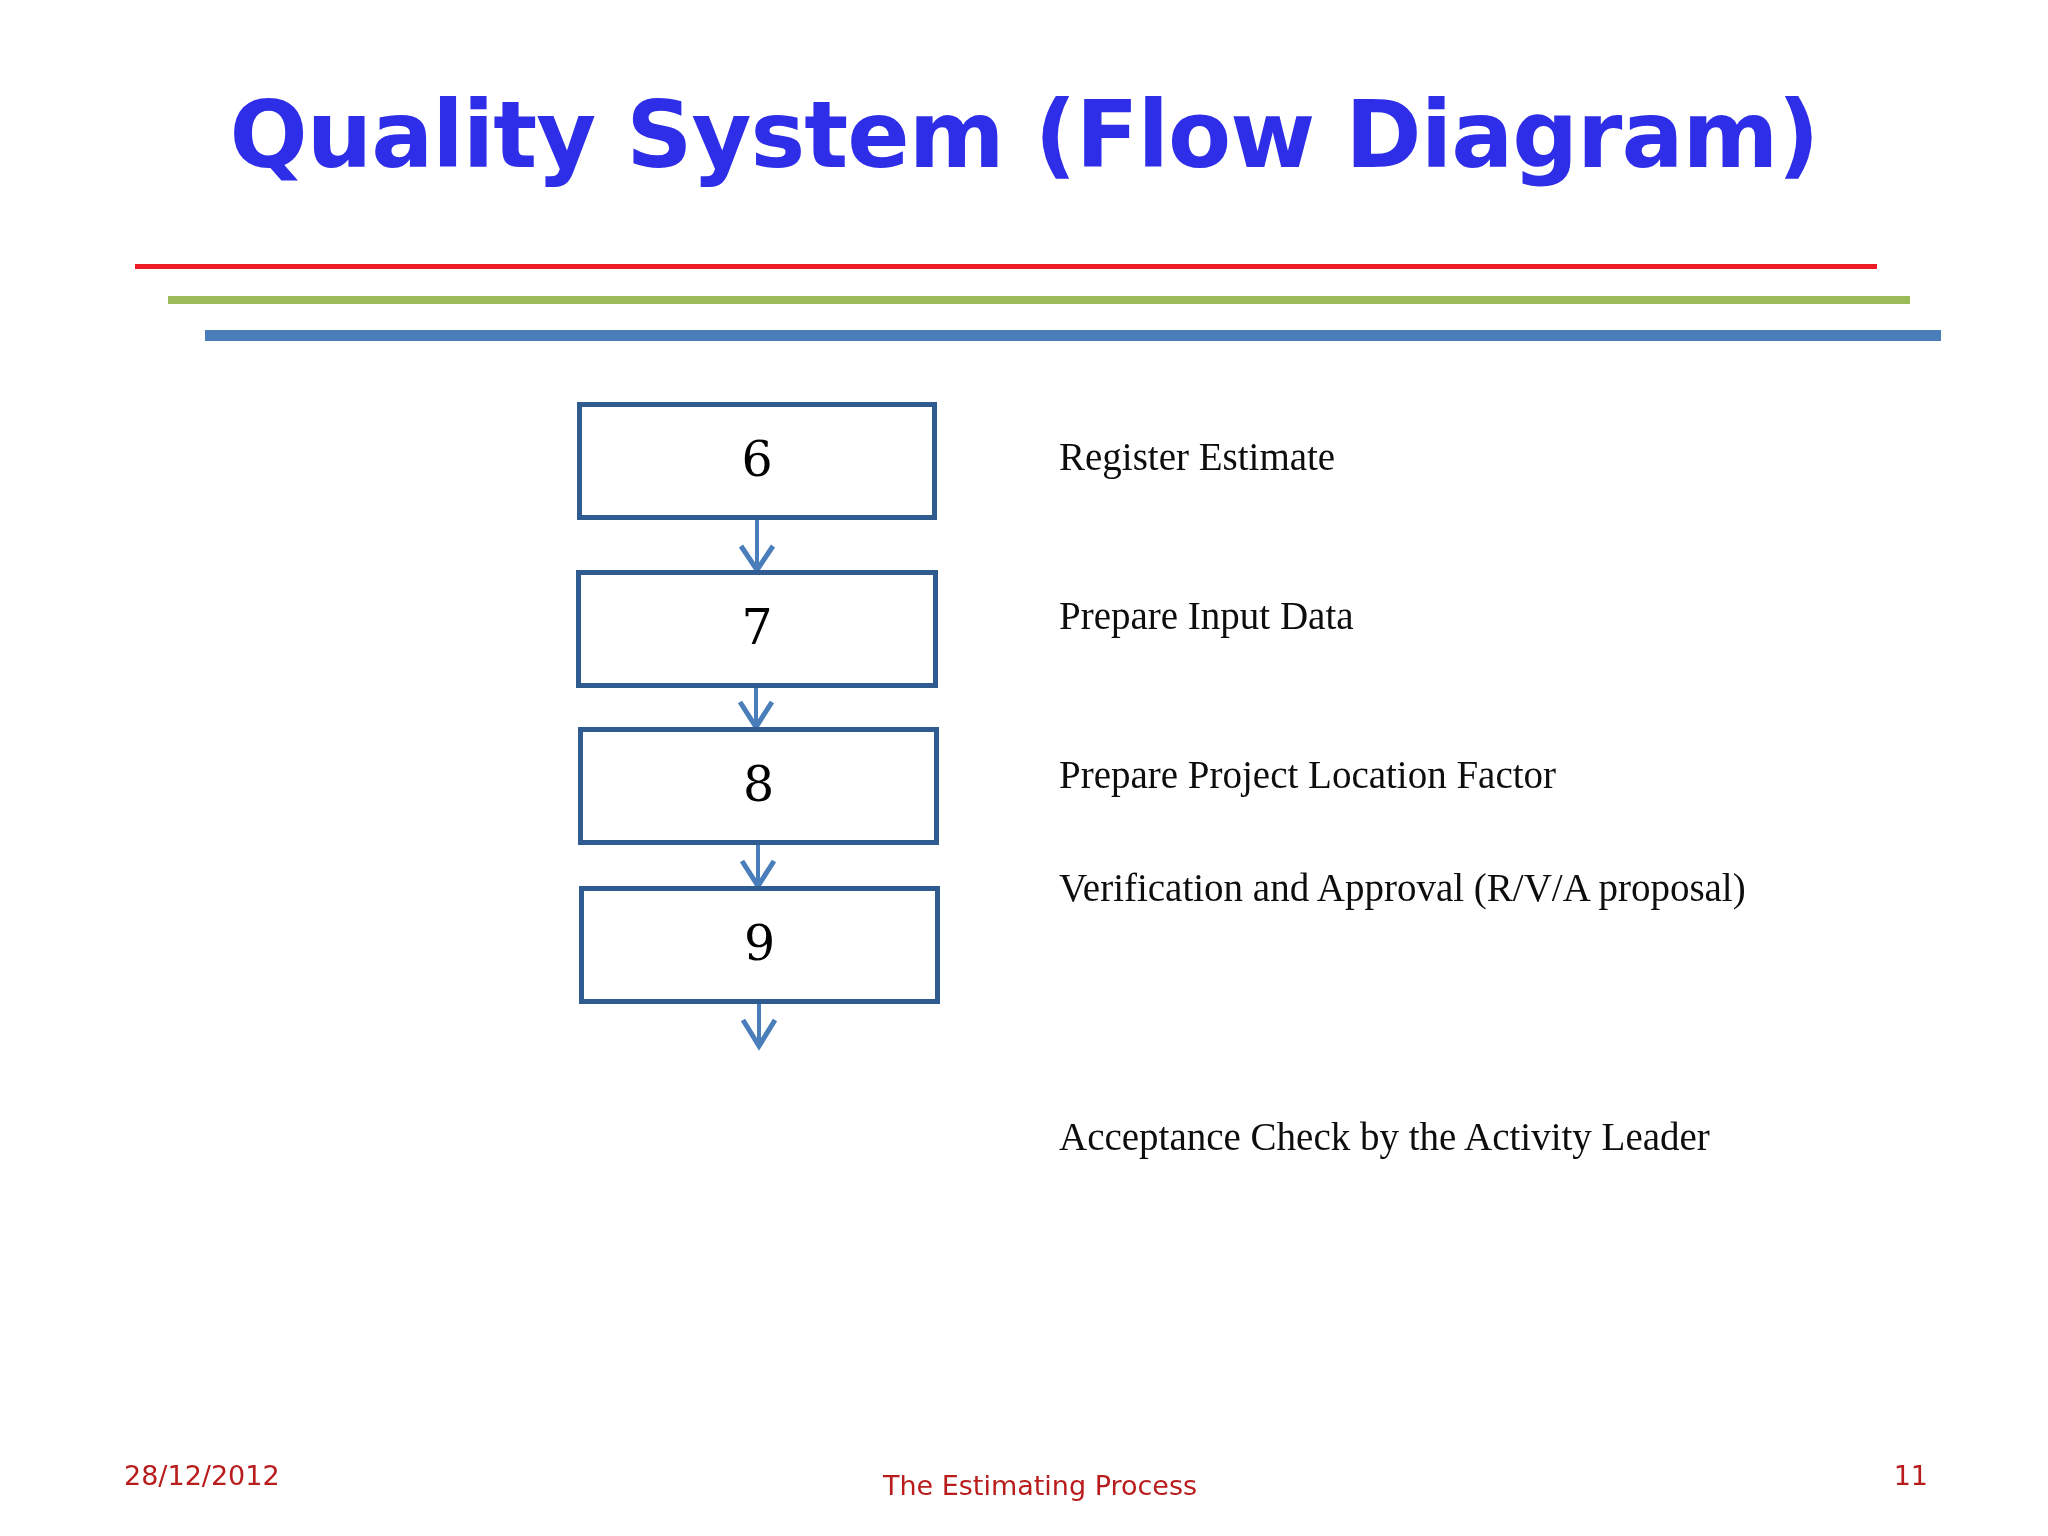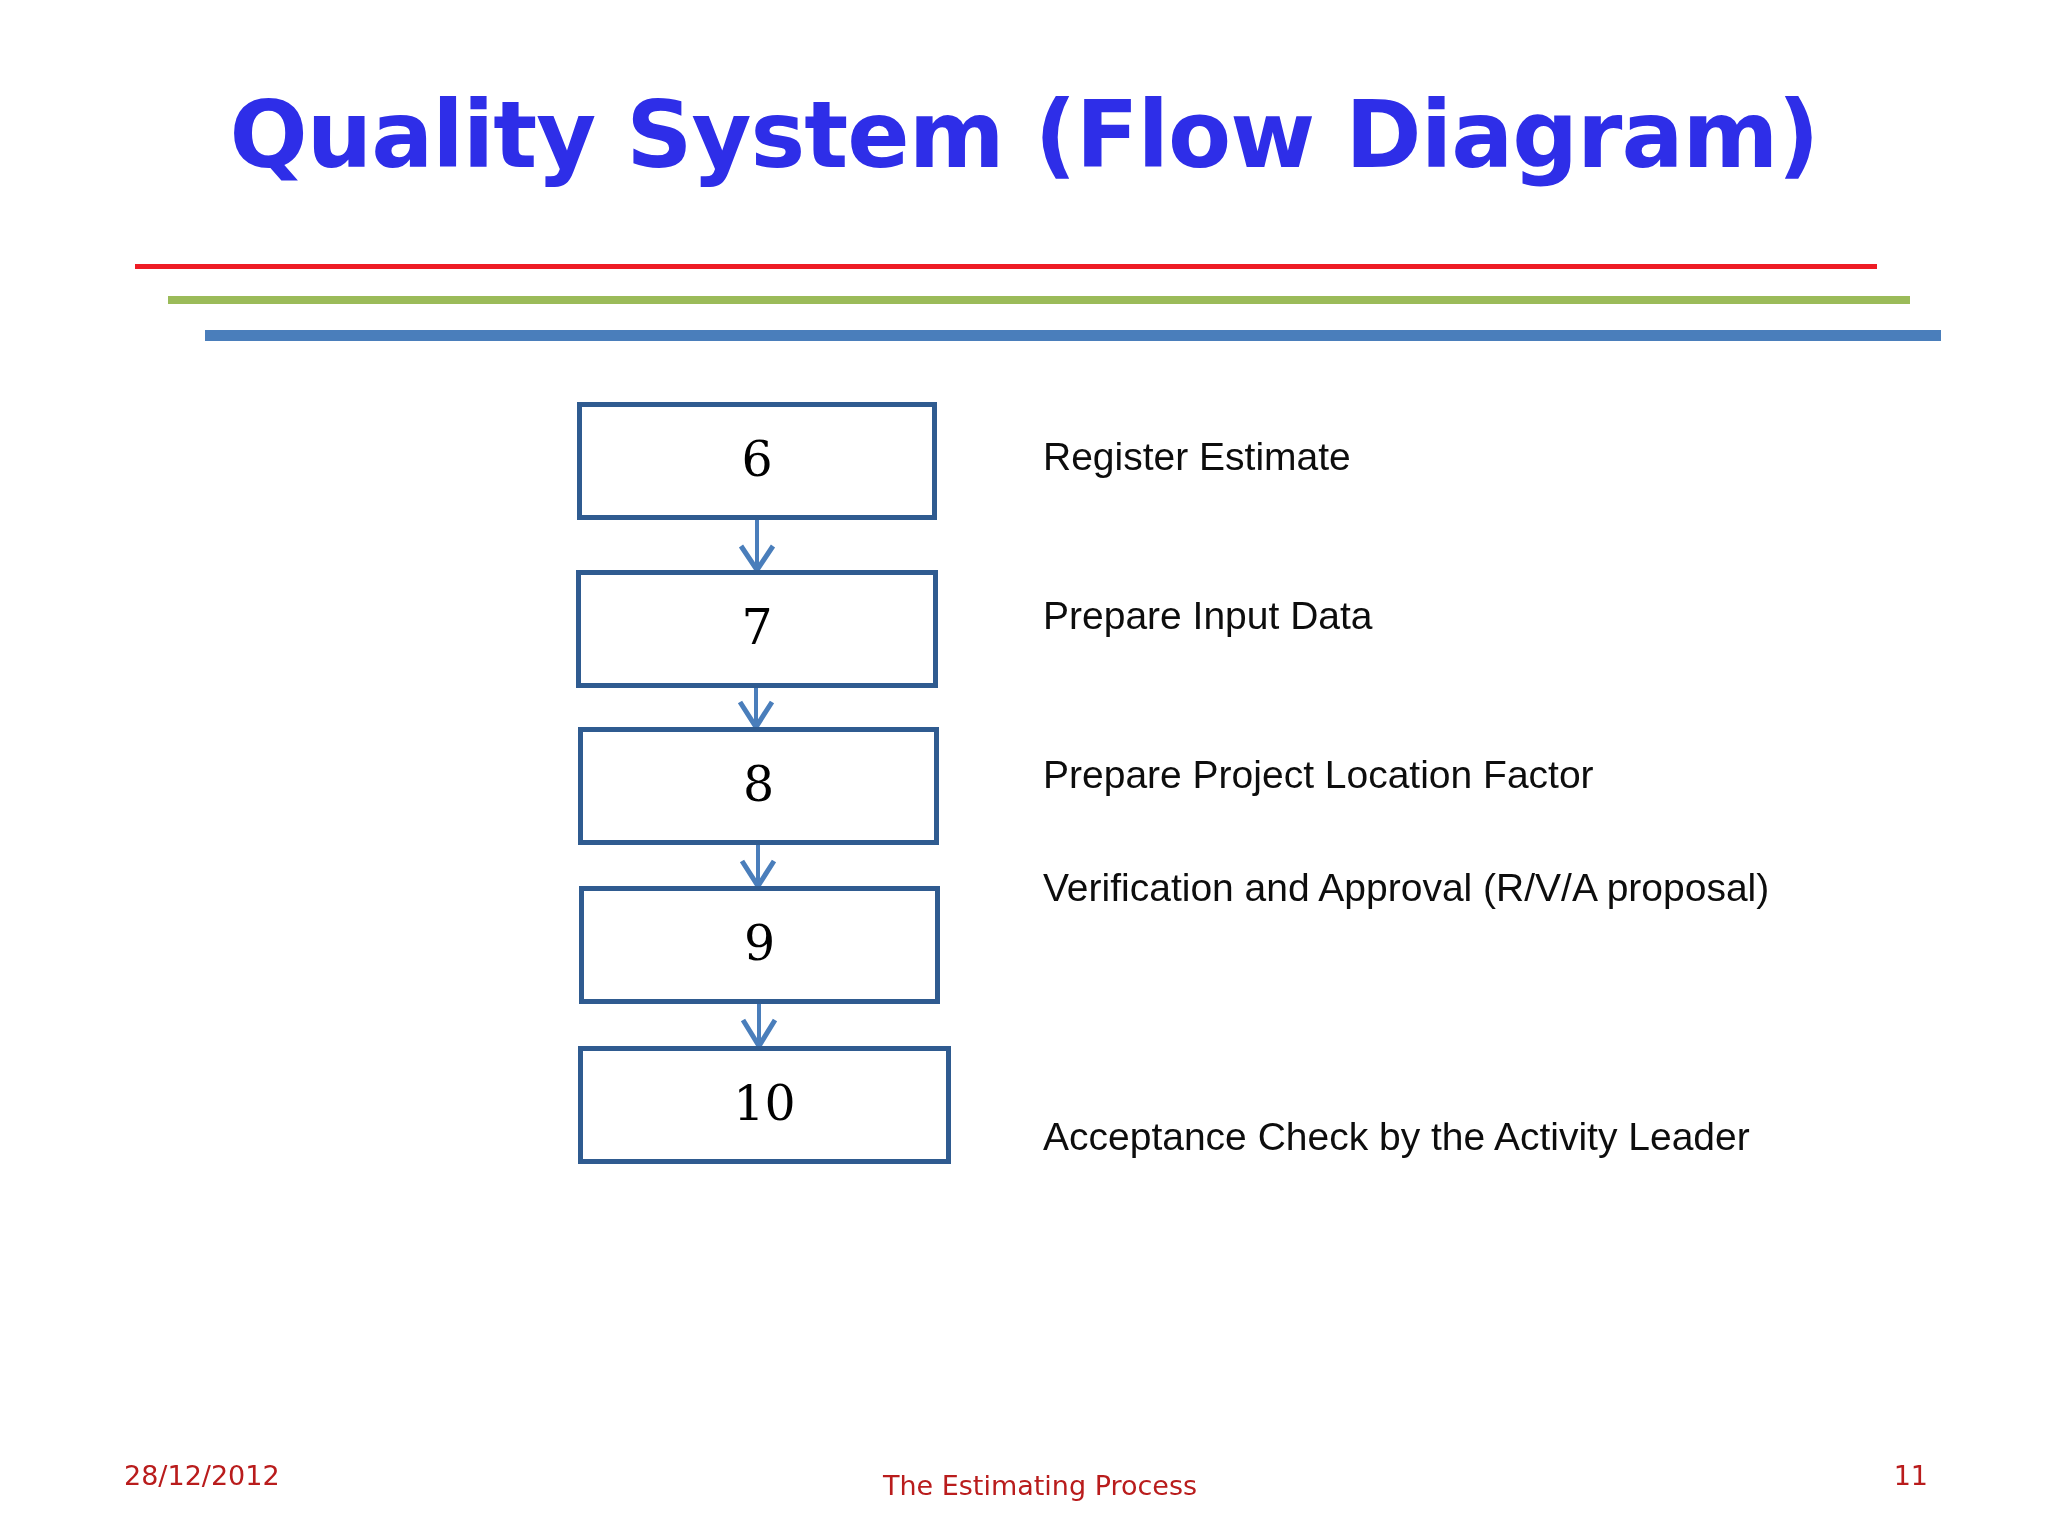--- a/index.html
+++ b/index.html
@@ -87,25 +87,26 @@
 
   .node-1 { left: 577px; top: 402px; width: 360px; height: 118px; }
   .node-2 { left: 576px; top: 570px; width: 362px; height: 118px; }
   .node-3 { left: 578px; top: 727px; width: 361px; height: 118px; }
   .node-4 { left: 579px; top: 886px; width: 361px; height: 118px; }
   .node-5 { left: 578px; top: 1046px; width: 373px; height: 118px; }
 
   
   .step-label {
     position: absolute;
-    font-family: Liberation Sans, sans-serif;
+    font-family: Liberation Serif, serif;
     font-size: 39px;
     color: #0D0D0D;
     white-space: nowrap;
     line-height: 1;
+    margin-left: 16px;
   }
   .label-1 { left: 1043px; top: 437px; }
   .label-2 { left: 1043px; top: 596px; }
   .label-3 { left: 1043px; top: 755px; }
   .label-4 { left: 1043px; top: 868px; text-align: center; }
   .label-5 { left: 1043px; top: 1117px; }
 
   
   #footer {
     position: absolute;
@@ -167,23 +168,20 @@
   </div>
   <div class="node node-2">
     <span class="node-number">7</span>
   </div>
   <div class="node node-3">
     <span class="node-number">8</span>
   </div>
   <div class="node node-4">
     <span class="node-number">9</span>
   </div>
-  <div class="node node-5">
-    <span class="node-number">10</span>
-  </div>
 
   <div class="step-label label-1">Register Estimate</div>
   <div class="step-label label-3">Prepare Project Location Factor</div>
   <div class="step-label label-2">Prepare Input Data</div>
   <div class="step-label label-4">Verification and Approval (R/V/A proposal)</div>
   <div class="step-label label-5">Acceptance Check by the Activity Leader</div>
 
   <div id="footer">
     <div class="footer-text" id="footer-date">28/12/2012</div>
     <div class="footer-text" id="footer-center">The Estimating Process</div>

